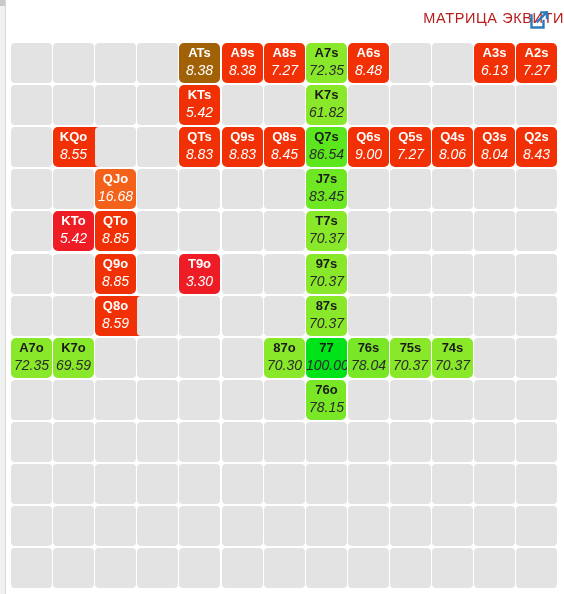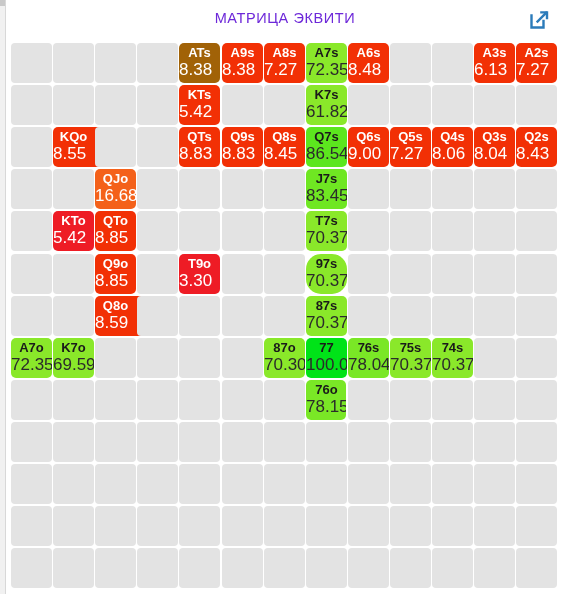--- a/index.html
+++ b/index.html
@@ -41,24 +41,24 @@
   .header {
     position: absolute;
     left: 6px; top: 0;
     width: 558px;
     height: 40px;
   }
   .title {
     position: absolute;
     left: 0; top: 10px;
     width: 558px;
-    text-align: center;
+    text-align: right;
     font-size: 14.5px;
     letter-spacing: 0.6px;
-    color: #6d28d9;
+    color: #b91c1c;
     font-family: "Liberation Sans", sans-serif;
     white-space: nowrap;
   }
   .ext-link {
     position: absolute;
     right: 13px;
     top: 8px;
     width: 24px;
     height: 24px;
     cursor: pointer;
@@ -97,24 +97,25 @@
     font-size: 13px;
     font-weight: bold;
     letter-spacing: 0px;
     line-height: 16px;
   }
   .cell .eq {
     position: absolute;
     left: 0;
     top: 20px;
     width: 41px;
-    text-align: left;
-    font-size: 17px;
+    text-align: center;
+    font-size: 14px;
     font-weight: normal;
     line-height: 14px;
+    font-style: italic;
   }
   .cell.lighttext .hand, .cell.lighttext .eq { color: #ffffff; }
   .cell.darktext .hand, .cell.darktext .eq { color: #1a1a1a; }
   .cell.darktext .eq { color: #2b2b2b; }
 </style>
 </head>
 <body>
 
 <div id="app">
 
@@ -278,21 +279,21 @@
           <div class="hand">Q9o</div>
           <div class="eq">8.85</div>
         </div>
         <div class="cell" style="left: 126px; top: 211px; width: 41px; height: 40px; background: rgb(227, 227, 227);"></div>
         <div class="cell filled lighttext" style="left: 168px; top: 211px; width: 41px; height: 40px; background: rgb(238, 28, 37);">
           <div class="hand">T9o</div>
           <div class="eq">3.30</div>
         </div>
         <div class="cell" style="left: 211px; top: 211px; width: 41px; height: 40px; background: rgb(227, 227, 227);"></div>
         <div class="cell" style="left: 253px; top: 211px; width: 41px; height: 40px; background: rgb(227, 227, 227);"></div>
-        <div class="cell filled darktext" style="left: 295px; top: 211px; width: 41px; height: 40px; background: rgb(138, 232, 42); border-radius: 15px;">
+        <div class="cell filled darktext" style="left: 295px; top: 211px; width: 41px; height: 40px; background: rgb(138, 232, 42);">
           <div class="hand">97s</div>
           <div class="eq">70.37</div>
         </div>
         <div class="cell" style="left: 337px; top: 211px; width: 41px; height: 40px; background: rgb(227, 227, 227);"></div>
         <div class="cell" style="left: 379px; top: 211px; width: 41px; height: 40px; background: rgb(227, 227, 227);"></div>
         <div class="cell" style="left: 421px; top: 211px; width: 41px; height: 40px; background: rgb(227, 227, 227);"></div>
         <div class="cell" style="left: 463px; top: 211px; width: 41px; height: 40px; background: rgb(227, 227, 227);"></div>
         <div class="cell" style="left: 505px; top: 211px; width: 41px; height: 40px; background: rgb(227, 227, 227);"></div>
         <div class="cell" style="left: 0px; top: 253px; width: 41px; height: 40px; background: rgb(227, 227, 227);"></div>
         <div class="cell" style="left: 42px; top: 253px; width: 41px; height: 40px; background: rgb(227, 227, 227);"></div>

